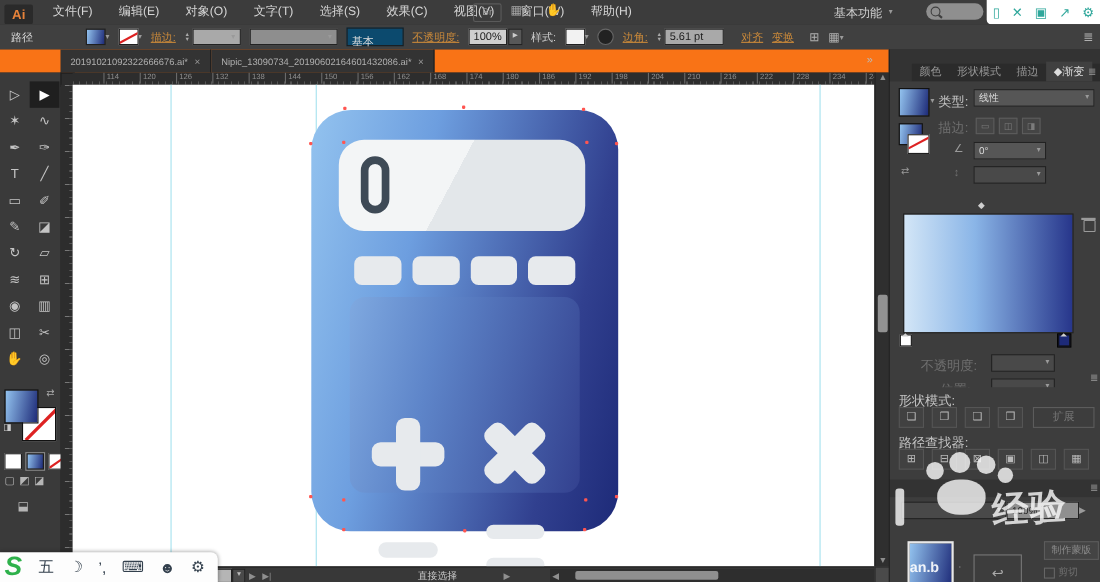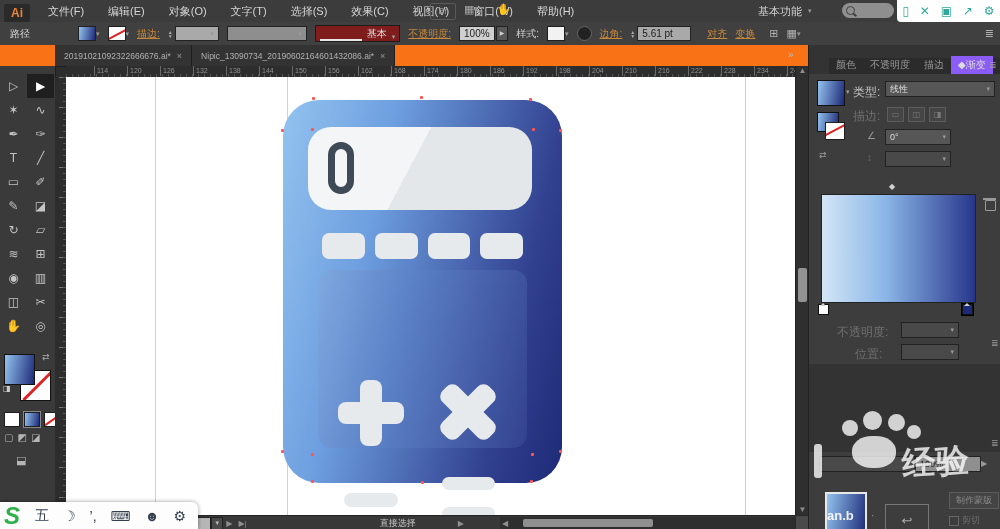--- a/index.html
+++ b/index.html
@@ -30,21 +30,21 @@
   .olbl{color:var(--accent);text-decoration:underline;}
   .swatch{width:16px;height:13px;border:1px solid #1f1f1f;display:inline-block;vertical-align:middle;}
   .grad-swatch{background:linear-gradient(100deg,var(--calcLight),var(--calcDark));}
   .none-swatch{background:#fff;position:relative;overflow:hidden;}
   .none-swatch::after{content:"";position:absolute;left:-2px;top:5px;width:26px;height:2px;background:#d22;transform:rotate(-28deg);}
   .dda{color:#9a9a9a;font-size:7px;vertical-align:middle;}
   .stepper{display:inline-flex;flex-direction:column;font-size:5px;color:#aaa;line-height:4px;vertical-align:middle;}
   .field{display:inline-block;background:#a9a9a9;color:#1d1d1d;height:13px;line-height:13px;padding:0 4px;
          border:1px solid #222;vertical-align:middle;}
   .dd-dark{display:inline-block;background:#585858;height:13px;line-height:13px;border:1px solid #222;vertical-align:middle;color:#ccc;padding:0 3px;}
-  .strokestyle{display:inline-flex;align-items:flex-end;background:#7f1d1d;border:1px solid #1c1c1c;height:15px;padding:0 4px;gap:5px;}
+  .strokestyle{display:inline-flex;align-items:flex-start;background:#0c4a6e;border:1px solid #1c1c1c;height:15px;padding:0 4px;gap:5px;flex-direction:column;}
   .strokeline{width:42px;height:2px;background:#e8e8e8;}
   .recolor{display:inline-block;width:13px;height:13px;border-radius:50%;background:#222;border:1px solid #666;vertical-align:middle;}
   .ob-icn{color:#b0b0b0;font-size:11px;}
   
   .tabbar{left:0;top:45px;width:808px;height:21px;background:#f97316;border-bottom:1px solid #1f1f1f;display:flex;}
   .tabs{margin-left:55px;display:flex;height:100%;}
   .doc-tab{display:flex;align-items:center;gap:6px;padding:0 9px;font-size:8.5px;color:#b0b0b0;
            background:#333;border-right:1px solid #1f1f1f;max-width:265px;overflow:hidden;white-space:nowrap;}
   .doc-tab.active{background:#4d4d4d;color:#e9e9e9;}
   .tab-close{color:#999;font-size:9px;}
@@ -101,21 +101,21 @@
   .sb-field{background:#b5b5b5;color:#1d1d1d;height:11px;line-height:11px;padding:0 4px;border:1px solid #222;}
   .sb-dd{background:#4a4a4a;color:#bbb;height:11px;line-height:11px;padding:0 2px;border:1px solid #222;font-size:6px;}
   .nav-a{color:#8f8f8f;font-size:8px;margin:0 3px;}
   .hscroll{position:absolute;left:445px;top:1px;width:295px;height:12px;background:#2e2e2e;display:flex;align-items:center;}
   .hthumb{margin-left:12px;width:130px;height:8px;background:#8f8f8f;border-radius:2px;}
   .scroll-corner{left:795px;top:515px;width:13px;height:14px;background:#4a4a4a;border:1px solid #2a2a2a;}
   
   .dock{left:808px;top:45px;width:192px;height:484px;background:#333;border-left:1px solid #222;}
   .ptabs{position:absolute;left:0;width:192px;height:16px;background:#2b2b2b;display:flex;align-items:flex-end;margin-left:20px;}
   .ptab{padding:2px 7px;font-size:10px;color:#969696;}
-  .ptab.active{background:#8b5cf6;color:#dcdcdc;}
+  .ptab.active{background:#404040;color:#dcdcdc;}
   .pmenu{position:absolute;right:3px;top:2px;color:#9a9a9a;font-size:9px;}
   .plbl{color:#c3c3c3;font-size:12px;}
   .gray{color:#6f6f6f !important;}
   .pdd{position:absolute;background:#565656;border:1px solid #222;height:14px;line-height:14px;color:#ddd;font-size:9px;padding:0 4px;}
   .pdd .dda{float:right;margin-top:0px;}
   .pdd.disabled{background:#494949;color:#777;}
   .mini-btn{display:inline-block;width:15px;height:13px;border:1px solid #5c5c5c;background:#454545;color:#7c7c7c;
             font-size:8px;text-align:center;line-height:13px;margin-right:4px;}
   .grad-preview{position:absolute;left:12px;top:120px;width:153px;height:107px;border:1px solid #222;
                 background:linear-gradient(90deg,#d3e6f7 0%,#8ab5e7 42%,#27368b 100%);}
@@ -427,21 +427,21 @@
       <div class="hthumb"></div>
     </div>
   </div>
   <div class="scroll-corner abs"></div>
 
   <div class="dock abs">
 
     <div class="ptabs" style="top:13px;">
 
     <span class="ptab">颜色</span>
-        <span class="ptab">不透明度</span>
+        <span class="ptab">形状模式</span>
         <span class="ptab">描边</span>
         <span class="ptab active">◆渐变</span>
       </div>
     <span class="pmenu abs" style="left:180px;top:15px;">≣</span>
 
     <div class="abs" style="left:0;top:29px;width:192px;height:290px;background:#3d3d3d;">
       <span class="abs grad-swatch" style="left:8px;top:6px;width:26px;height:24px;border:1px solid #111;"></span>
       <span class="dda abs" style="left:37px;top:14px;">▾</span>
       <span class="plbl abs" style="left:44px;top:10px;">类型:</span>
       <div class="pdd" style="left:76px;top:7px;width:100px;">
@@ -474,20 +474,31 @@
           <span class="dda">▾</span>
         </div>
       <span class="plbl gray abs" style="left:46px;top:272px;">位置:</span>
       <div class="pdd disabled" style="left:92px;top:270px;width:48px;">
           <span class="dda">▾</span>
         </div>
     </div>
 
     <span class="pmenu abs" style="left:182px;top:293px;">≣</span>
 
+    <div class="abs" style="left:0;top:307px;width:192px;height:84px;background:#3d3d3d;">
+      <span class="plbl abs" style="left:8px;top:4px;">形状模式:</span>
+      <div class="abs" style="left:8px;top:18px;">
+        
+      <span class="pf-btn">❏</span><span class="pf-btn">❐</span><span class="pf-btn">❑</span><span class="pf-btn">❒</span></div>
+      <span class="expand-btn" style="top:18px;">扩展</span>
+      <span class="plbl abs" style="left:8px;top:42px;">路径查找器:</span>
+      <div class="abs" style="left:8px;top:56px;">
+        
+      <span class="pf-btn">⊞</span><span class="pf-btn">⊟</span><span class="pf-btn">⊠</span><span class="pf-btn">▣</span><span class="pf-btn">◫</span><span class="pf-btn">▦</span></div>
+    </div>
 
     <span class="pmenu abs" style="left:182px;top:393px;">≣</span>
 
     <div class="abs" style="left:0;top:407px;width:192px;height:122px;background:#3d3d3d;">
       <div class="pdd disabled" style="left:10px;top:4px;width:86px;">
           <span class="dda">▾</span>
         </div>
       <div class="pdd" style="left:106px;top:4px;width:56px;background:#8f8f8f;color:#222;">
         <span>100%</span>
       </div>

